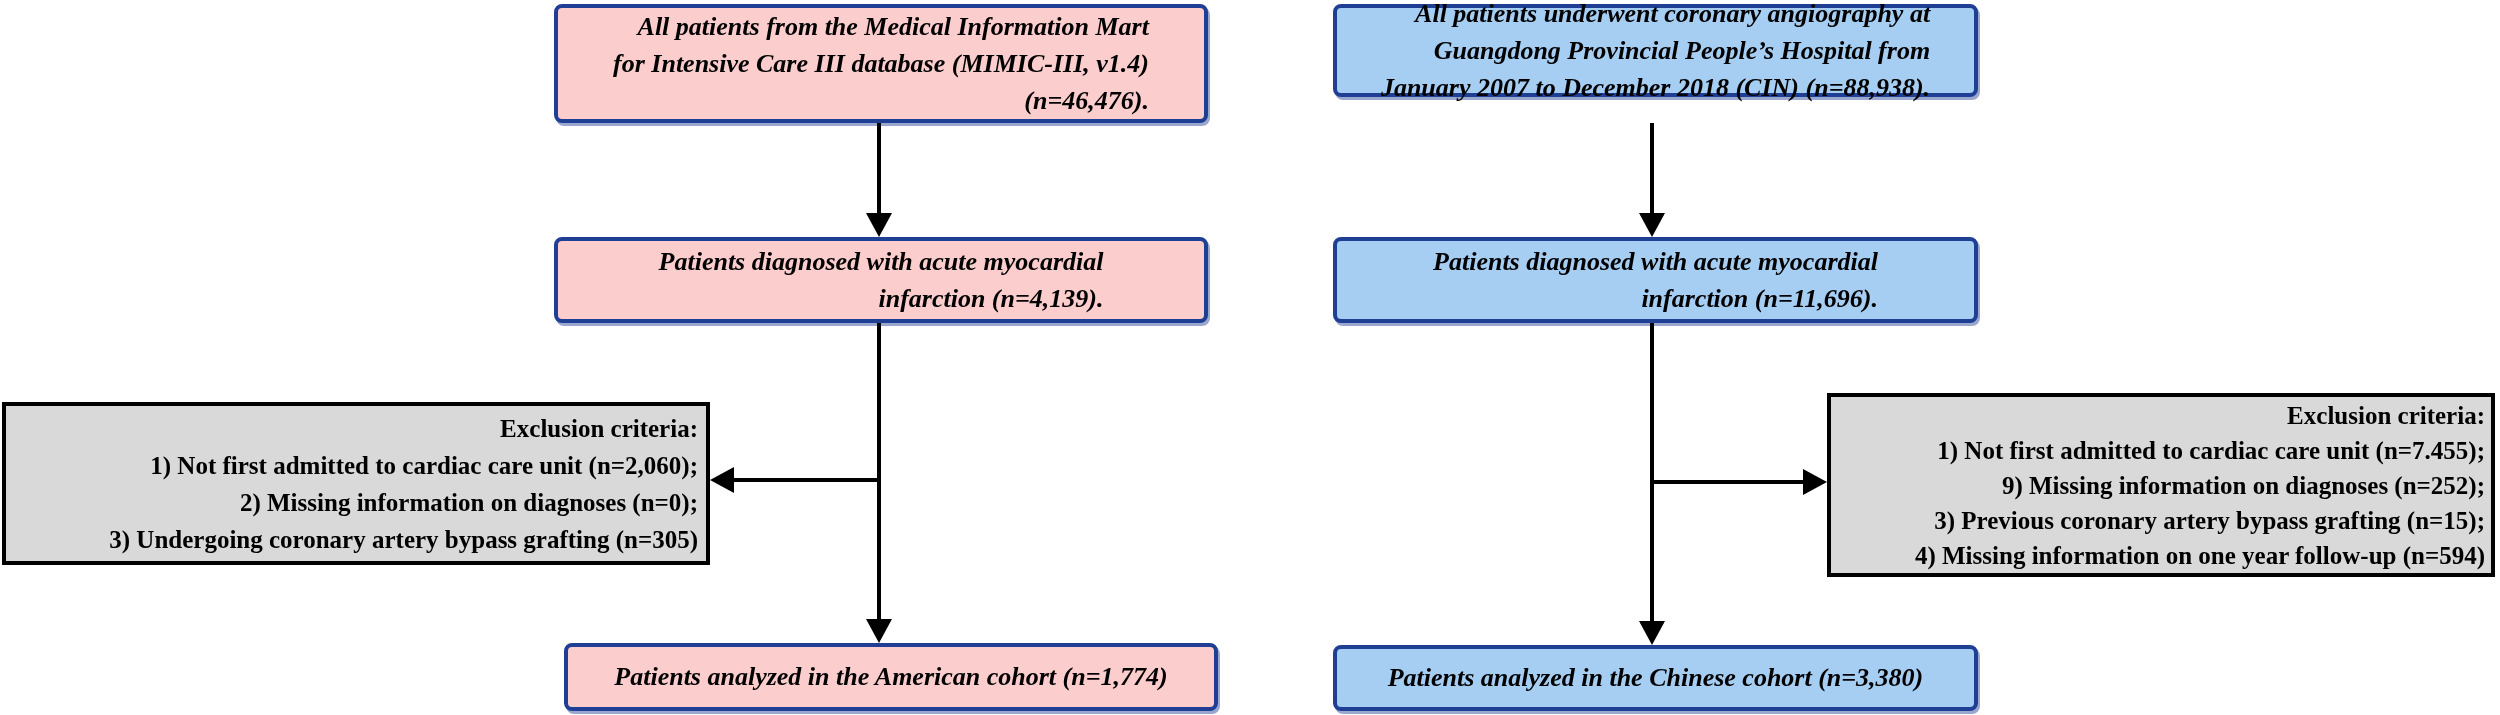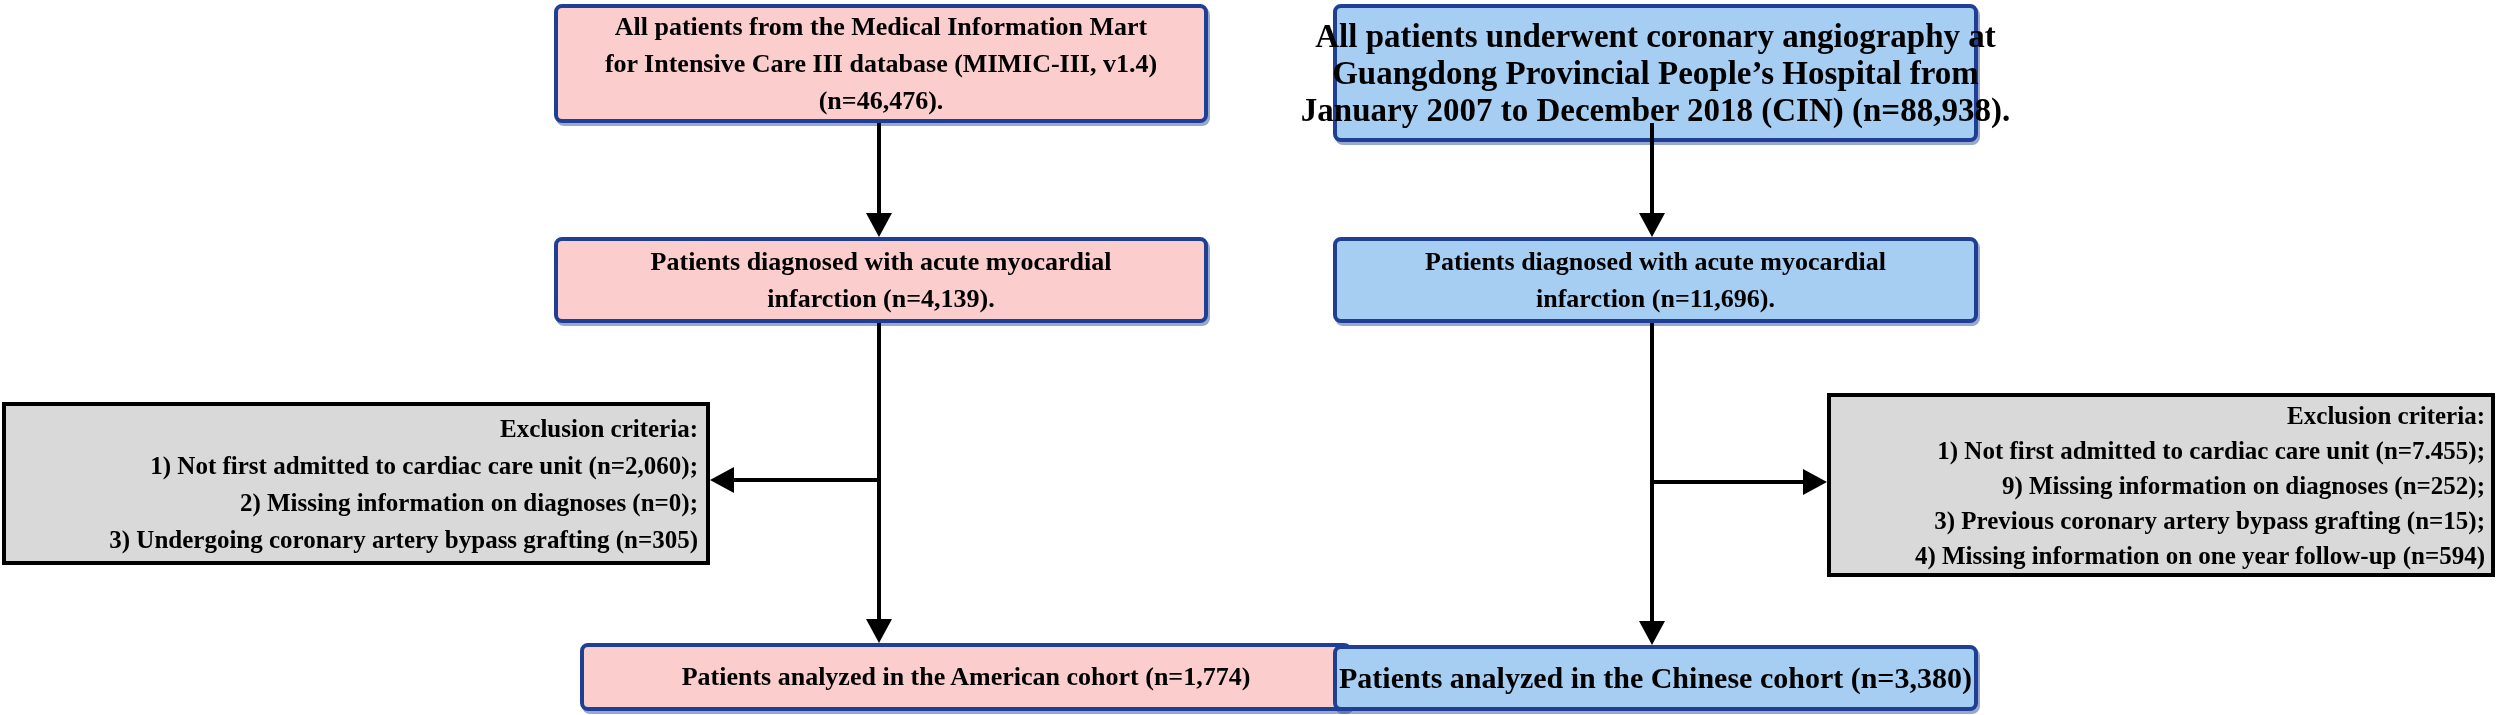--- a/index.html
+++ b/index.html
@@ -13,45 +13,46 @@
     color:var(--text,#000);
   }
   .box {
     position:absolute;
     box-sizing:border-box;
   }
   .colored {
     border:4px solid var(--box-border,#1e3f94);
     border-radius:8px;
     display:flex; align-items:center; justify-content:center;
-    text-align:center;
+    text-align:right;
     white-space:pre;
     box-shadow:2px 3px 0 rgba(30,63,148,0.45);
+    font-style:italic;
   }
   .pink { background:var(--pink,#fbcdcd); }
   .blue { background:var(--blue,#a6cdf2); }
   .gray {
     background:var(--gray,#d9d9d9);
     border:4px solid var(--gray-border,#000);
     display:flex; flex-direction:column; justify-content:center;
     text-align:right;
   }
   .gray .line { white-space:nowrap; }
 
   
   #boxA1 { left:554px; top:4px;   width:654px; height:119px; font-size:26px; line-height:37px; }
   #boxA2 { left:554px; top:237px; width:654px; height:86px;  font-size:26px; line-height:37px; }
   #grayA { left:2px;   top:402px; width:708px; height:163px; font-size:25px; line-height:37px; padding:4px 8px 4px 12px; }
-  #boxA4 { left:580px; top:643px; width:772px; height:68px;  font-size:26px; }
+  #boxA4 { left:564px; top:643px; width:654px; height:68px;  font-size:26px; }
 
   
-  #boxB1 { left:1333px; top:4px;   width:645px; height:138px; font-size:33px; line-height:37px; }
+  #boxB1 { left:1333px; top:4px;   width:645px; height:93px; font-size:26px; line-height:37px; }
   #boxB2 { left:1333px; top:237px; width:645px; height:86px;  font-size:26px; line-height:37px; }
   #grayB { left:1827px; top:393px; width:668px; height:184px; font-size:25px; line-height:35px; padding:4px 6px 4px 12px; }
-  #boxB4 { left:1333px; top:645px; width:645px; height:66px;  font-size:30px; }
+  #boxB4 { left:1333px; top:645px; width:645px; height:66px;  font-size:26px; }
 
   
   .vline { position:absolute; width:4px; background:var(--arrow,#000); }
   .hline { position:absolute; height:4px; background:var(--arrow,#000); }
   .arrow { position:absolute; width:0; height:0; }
   .arrow-down  { border-left:13px solid transparent; border-right:13px solid transparent; border-top:24px solid var(--arrow,#000); }
   .arrow-left  { border-top:13px solid transparent; border-bottom:13px solid transparent; border-right:24px solid var(--arrow,#000); }
   .arrow-right { border-top:13px solid transparent; border-bottom:13px solid transparent; border-left:24px solid var(--arrow,#000); }
 
   

